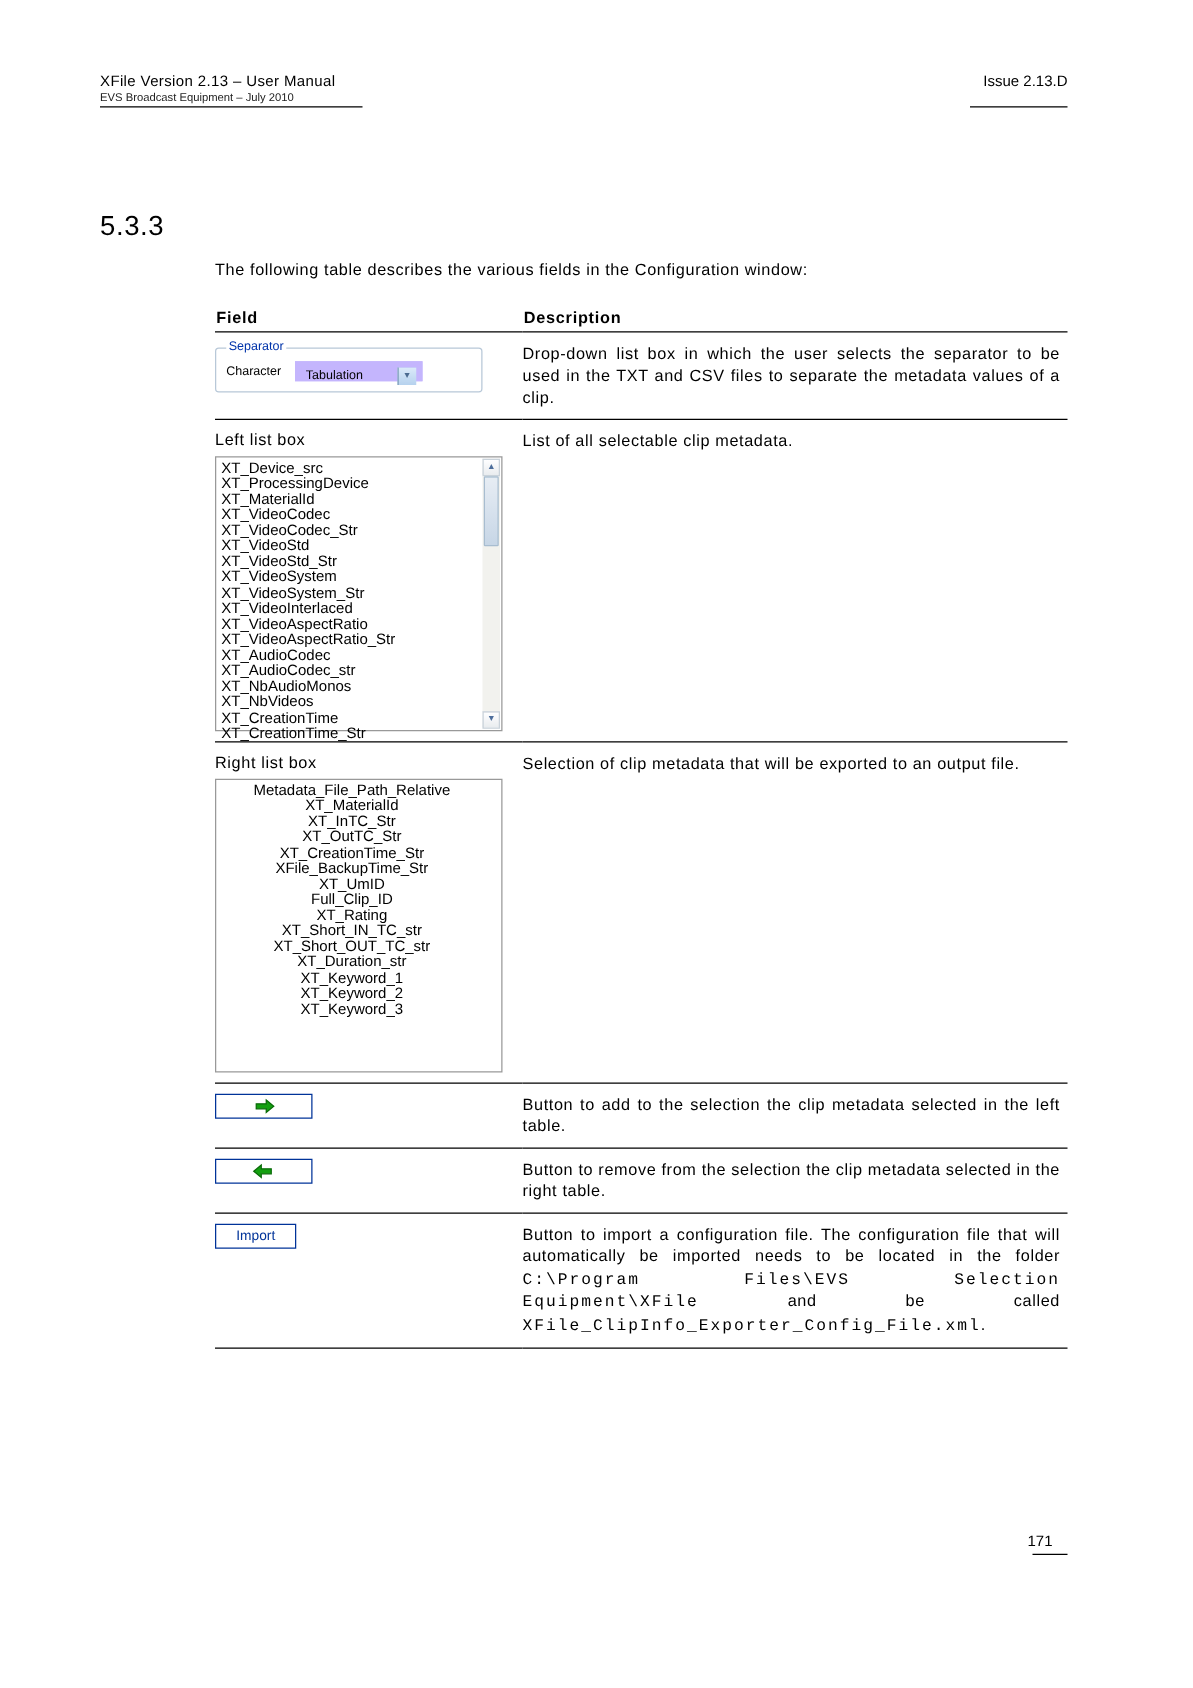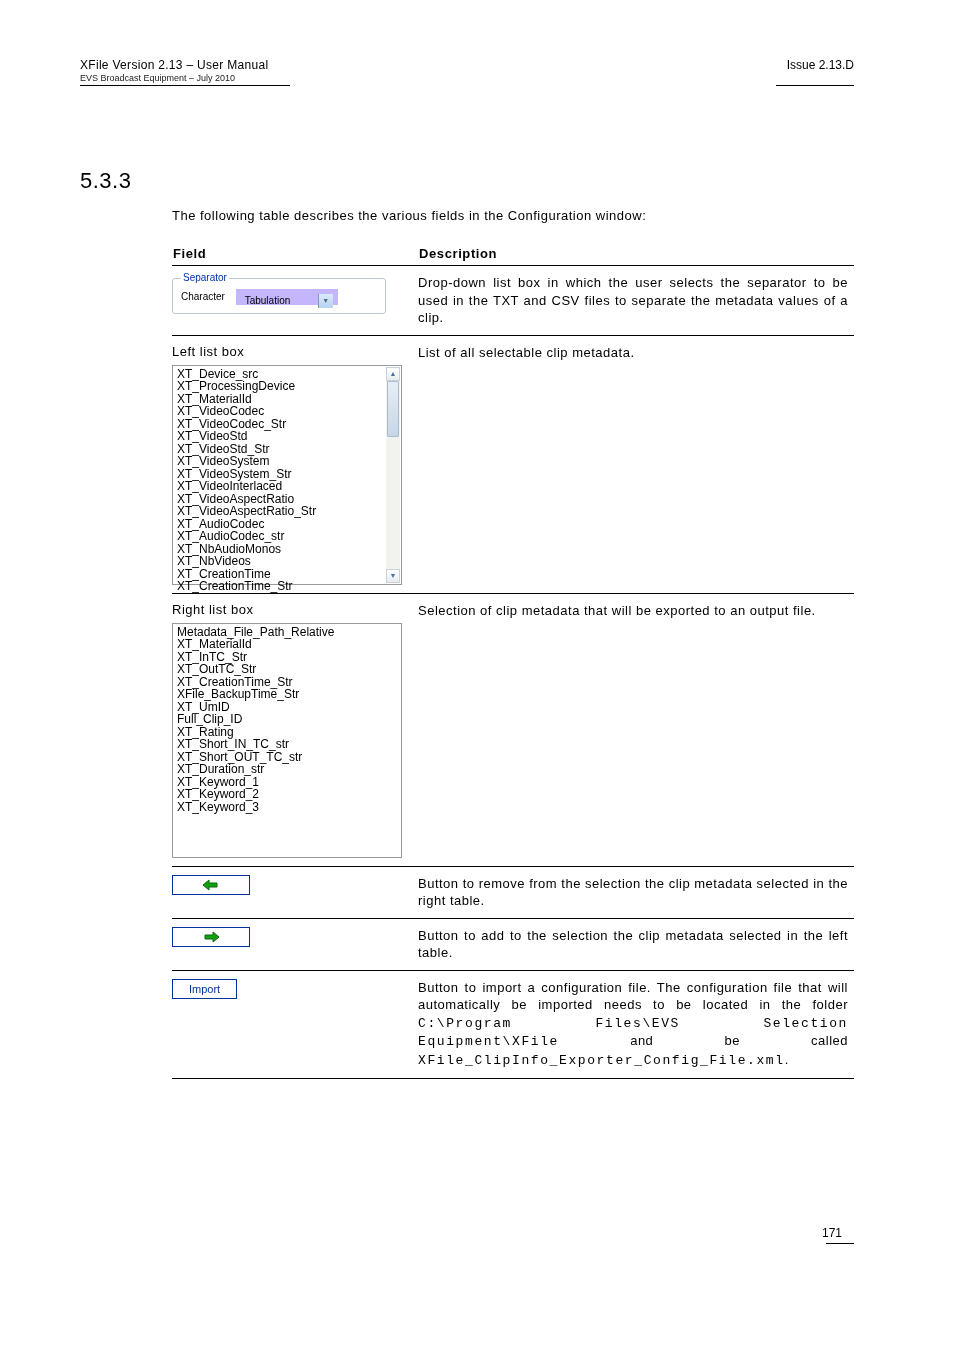--- a/index.html
+++ b/index.html
@@ -172,21 +172,21 @@
   .listbox {
     border: 0.5px solid #999;
     width: 230px;
     height: auto;
     font-family: Tahoma, Arial, sans-serif;
     position: relative;
     box-sizing: border-box;
     padding: 2px 15px 2px 4px;
   }
   .listbox.left-list { height: 220px; }
-  .listbox.right-list { height: 235px; }
+  .listbox.right-list { height: 235px; text-align: center; }
   .listbox .item {
     font-size: 12px;
     line-height: 12.5px;
     color: #000;
     white-space: nowrap;
   }
   .listbox .scroll {
     position: absolute;
     top: 1px;
     right: 1px;
@@ -357,40 +357,40 @@
               </div>
           </div>
         </td>
         <td class="desc-cell">Selection of clip metadata that will be exported to an output file.</td>
       </tr>
 
       <tr>
         <td class="field-cell">
           <span class="btn arrowbtn">
             <svg width="20" height="14" viewBox="0 0 20 14">
+              <path d="M12 2 L18 7 L12 12 L12 9 L4 9 L4 5 L12 5 Z" fill="#13a010" stroke="#0a6b08" stroke-width="1"></path>
+            </svg>
+          </span>
+        </td>
+        <td class="desc-cell">Button to add to the selection the clip metadata selected in the left table.</td>
+      </tr>
+
+      <tr>
+        <td class="field-cell">
+          <span class="btn arrowbtn">
+            <svg width="20" height="14" viewBox="0 0 20 14">
               <path d="M8 2 L2 7 L8 12 L8 9 L16 9 L16 5 L8 5 Z" fill="#13a010" stroke="#0a6b08" stroke-width="1"></path>
             </svg>
           </span>
         </td>
         <td class="desc-cell">Button to remove from the selection the clip metadata selected in the right table.</td>
       </tr>
 
       <tr>
         <td class="field-cell">
-          <span class="btn arrowbtn">
-            <svg width="20" height="14" viewBox="0 0 20 14">
-              <path d="M12 2 L18 7 L12 12 L12 9 L4 9 L4 5 L12 5 Z" fill="#13a010" stroke="#0a6b08" stroke-width="1"></path>
-            </svg>
-          </span>
-        </td>
-        <td class="desc-cell">Button to add to the selection the clip metadata selected in the left table.</td>
-      </tr>
-
-      <tr>
-        <td class="field-cell">
           <span class="btn">Import</span>
         </td>
         <td class="desc-cell">
           <span>Button to import a configuration file. The configuration file that will automatically be imported needs to be located in the folder </span><span class="mono">C:\Program Files\EVS Selection Equipment\XFile</span><span> and be called </span><span class="mono">XFile_ClipInfo_Exporter_Config_File.xml</span><span>.</span>
         </td>
       </tr>
 
     </tbody>
   </table>
 

